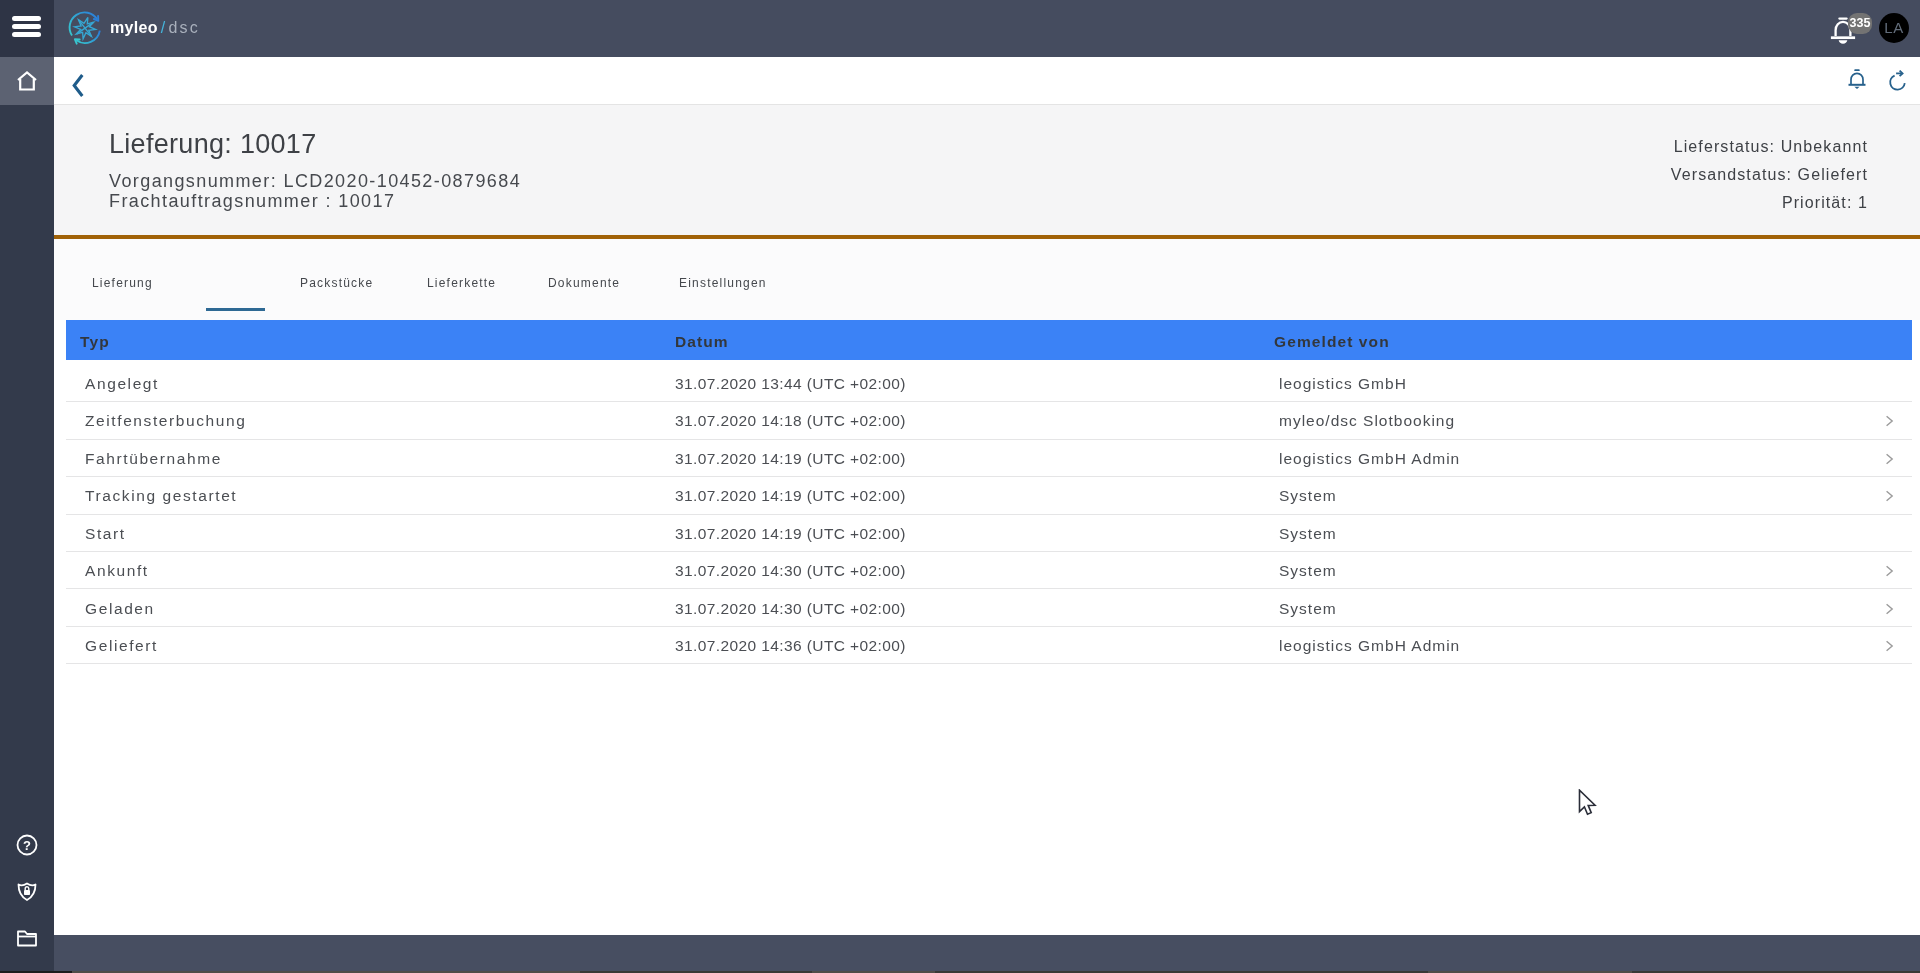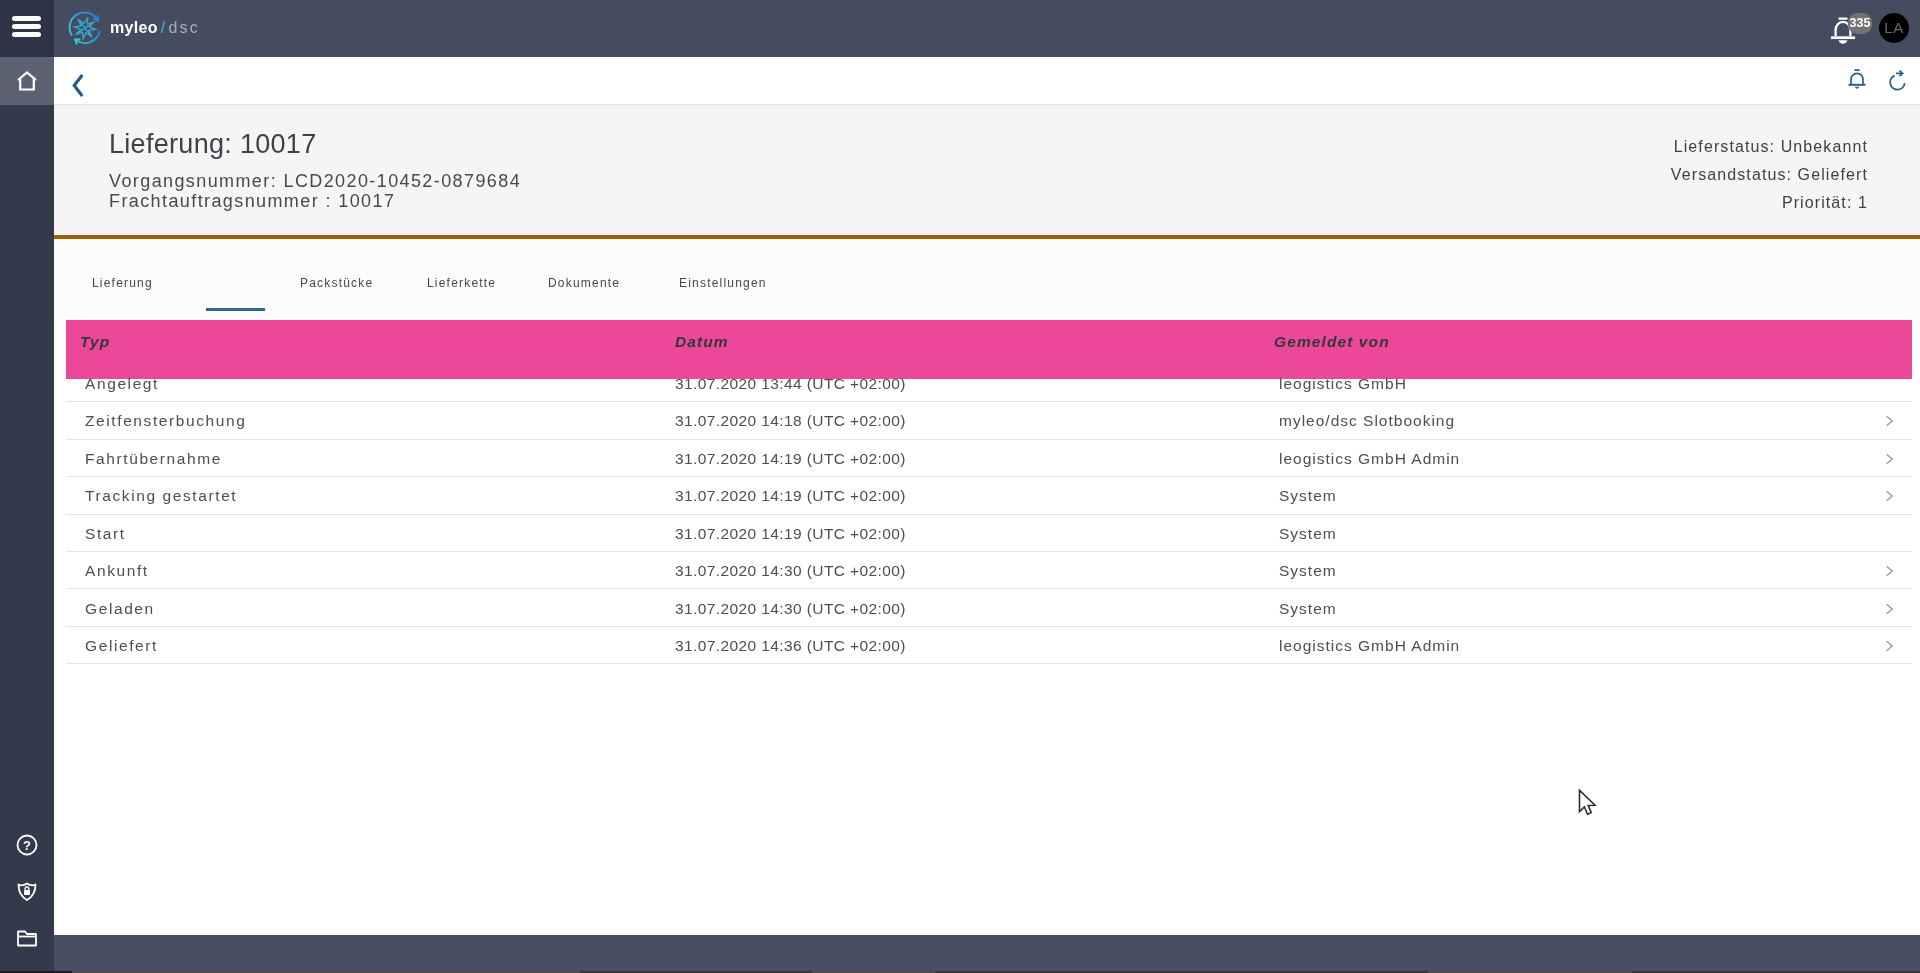--- a/index.html
+++ b/index.html
@@ -37,21 +37,21 @@
   .subline { position:absolute; left:55px; top:66px; font-size:18px; color:#46494e; line-height:20px; letter-spacing:1.4px;}
   .status { position:absolute; right:52px; top:28px; font-size:16px; color:#3e4146; line-height:28px; text-align:right; letter-spacing:1.1px;}
 
   
   .tabs { position:absolute; left:54px; top:239px; width:1866px; height:81px; background:#fbfbfc; }
   .tab { position:absolute; top:37px; font-size:12px; color:#45484d; letter-spacing:1.2px; }
   .tab.active { color:#8b5cf6;margin-top:44px; }
   .tabline { position:absolute; left:152px; top:69px; width:59px; height:3px; background:#2e6994; }
 
   
-  .thead { position:absolute; left:66px; top:320px; width:1846px; height:59px; background:#ec4899;font-style:italic; }
+  .thead { position:absolute; left:66px; top:320px; width:1846px; height:40px; background:#3b82f6; }
   .th { position:absolute; top:13px; font-size:15.5px; font-weight:700; color:#33373c; letter-spacing:1.1px;}
   .trow { position:absolute; left:66px; width:1846px; height:37.4px; border-bottom:1px solid #e5e5e6;
     font-size:15.5px; color:#4b4e53; }
   .trow .c1 { position:absolute; left:19px; top:10px; letter-spacing:1.6px; }
   .trow .c2 { position:absolute; left:609px; top:10px; letter-spacing:0.4px; }
   .trow .c3 { position:absolute; left:1213px; top:10px; letter-spacing:1.0px; }
   .chev { position:absolute; left:1816px; top:12px; }
 
   
   .footer { position:absolute; left:54px; top:935px; width:1866px; height:36px; background:#474e61; }

